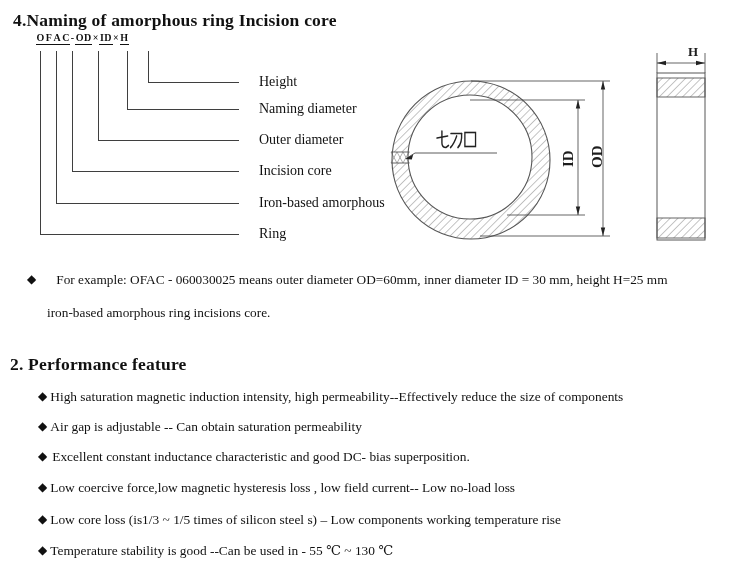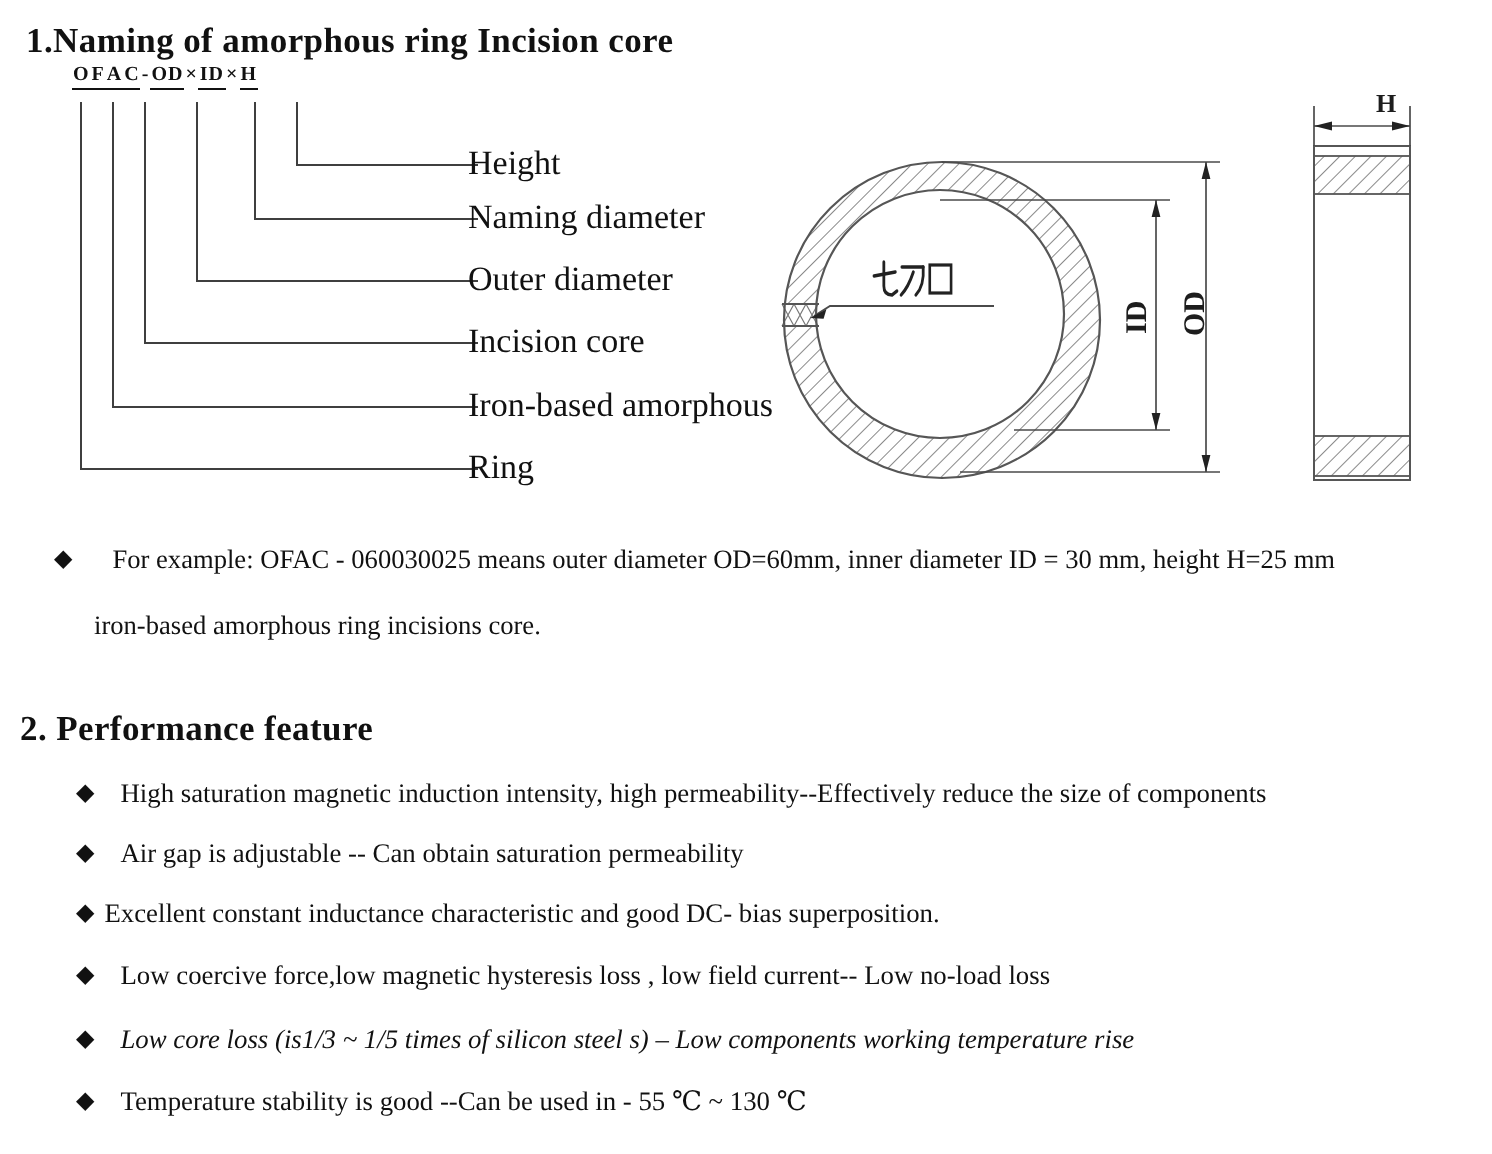--- a/index.html
+++ b/index.html
@@ -23,45 +23,45 @@
     white-space:nowrap;
   }
   .code-line .useg{border-bottom:1.5px solid #111;padding:0 0.5px;display:inline-block;line-height:1.05;}
   .code-line .nseg{padding:0 0.5px;display:inline-block;line-height:1.05;}
   .tree-line{
     position:absolute;
     border-left:1px solid #3f3f3f;
     border-bottom:1px solid #3f3f3f;
   }
   .tree-label{
-    position:absolute;left:234px;
-    font-size:17px;line-height:17px;white-space:nowrap;color:#111;
+    position:absolute;left:259px;
+    font-size:14px;line-height:17px;white-space:nowrap;color:#111;
   }
   .example{font-size:13.3px;line-height:17px;white-space:nowrap;color:#111;}
   .diamond{font-size:12px;position:relative;top:-1px;}
   .h2{
     left:10px;top:354px;
     font-size:17.5px;font-weight:bold;letter-spacing:0.2px;
     white-space:nowrap;
     font-family:Liberation Serif, serif;
   }
   .feature{
     position:absolute;left:38px;
     font-size:13.4px;line-height:18px;white-space:nowrap;color:#111;
   }
-  .feature .txt{margin-left:13px;}
+  .feature .txt{margin-left:3px;}
   .example .txt{margin-left:20px;}
   svg text{font-family:"Liberation Serif","DejaVu Serif",serif;}
 </style>
 </head>
 <body>
 
 <div class="page">
 
-  <div class="abs h1">1.Naming of amorphous ring Incision core</div>
+  <div class="abs h1">4.Naming of amorphous ring Incision core</div>
 
   <div class="abs code-line"><span class="useg">O</span><span class="useg">F</span><span class="useg">A</span><span class="useg">C</span><span class="nseg">- </span><span class="useg">OD</span><span class="nseg">×</span><span class="useg">ID</span><span class="nseg">×</span><span class="useg">H</span></div>
 
   <div class="tree-line" style="left:148px;top:51px;width:90px;height:31px;"></div>
   <div class="tree-line" style="left:127px;top:51px;width:111px;height:58px;"></div>
   <div class="tree-line" style="left:98px;top:51px;width:140px;height:89px;"></div>
   <div class="tree-line" style="left:72px;top:51px;width:166px;height:120px;"></div>
   <div class="tree-line" style="left:56px;top:51px;width:182px;height:152px;"></div>
   <div class="tree-line" style="left:40px;top:51px;width:198px;height:183px;"></div>
 
@@ -151,20 +151,20 @@
   </div>
   <div class="feature" style="top:418px;">
     <span class="diamond">◆</span><span class="txt">Air gap is adjustable -- Can obtain saturation permeability</span>
   </div>
   <div class="feature" style="top:448px;">
     <span class="diamond">◆</span><span class="txt" style="margin-left:5px;">Excellent constant inductance characteristic and good DC- bias superposition.</span>
   </div>
   <div class="feature" style="top:479px;">
     <span class="diamond">◆</span><span class="txt">Low coercive force,low magnetic hysteresis loss , low field current-- Low no-load loss</span>
   </div>
-  <div class="feature" style="top:511px;font-style:italic;">
+  <div class="feature" style="top:511px;">
     <span class="diamond">◆</span><span class="txt">Low core loss (is1/3 ~ 1/5 times of silicon steel s) – Low components working temperature rise</span>
   </div>
   <div class="feature" style="top:542px;">
     <span class="diamond">◆</span><span class="txt">Temperature stability is good --Can be used in - 55 ℃ ~ 130 ℃</span>
   </div>
 
 </div>
 
 </body></html>

